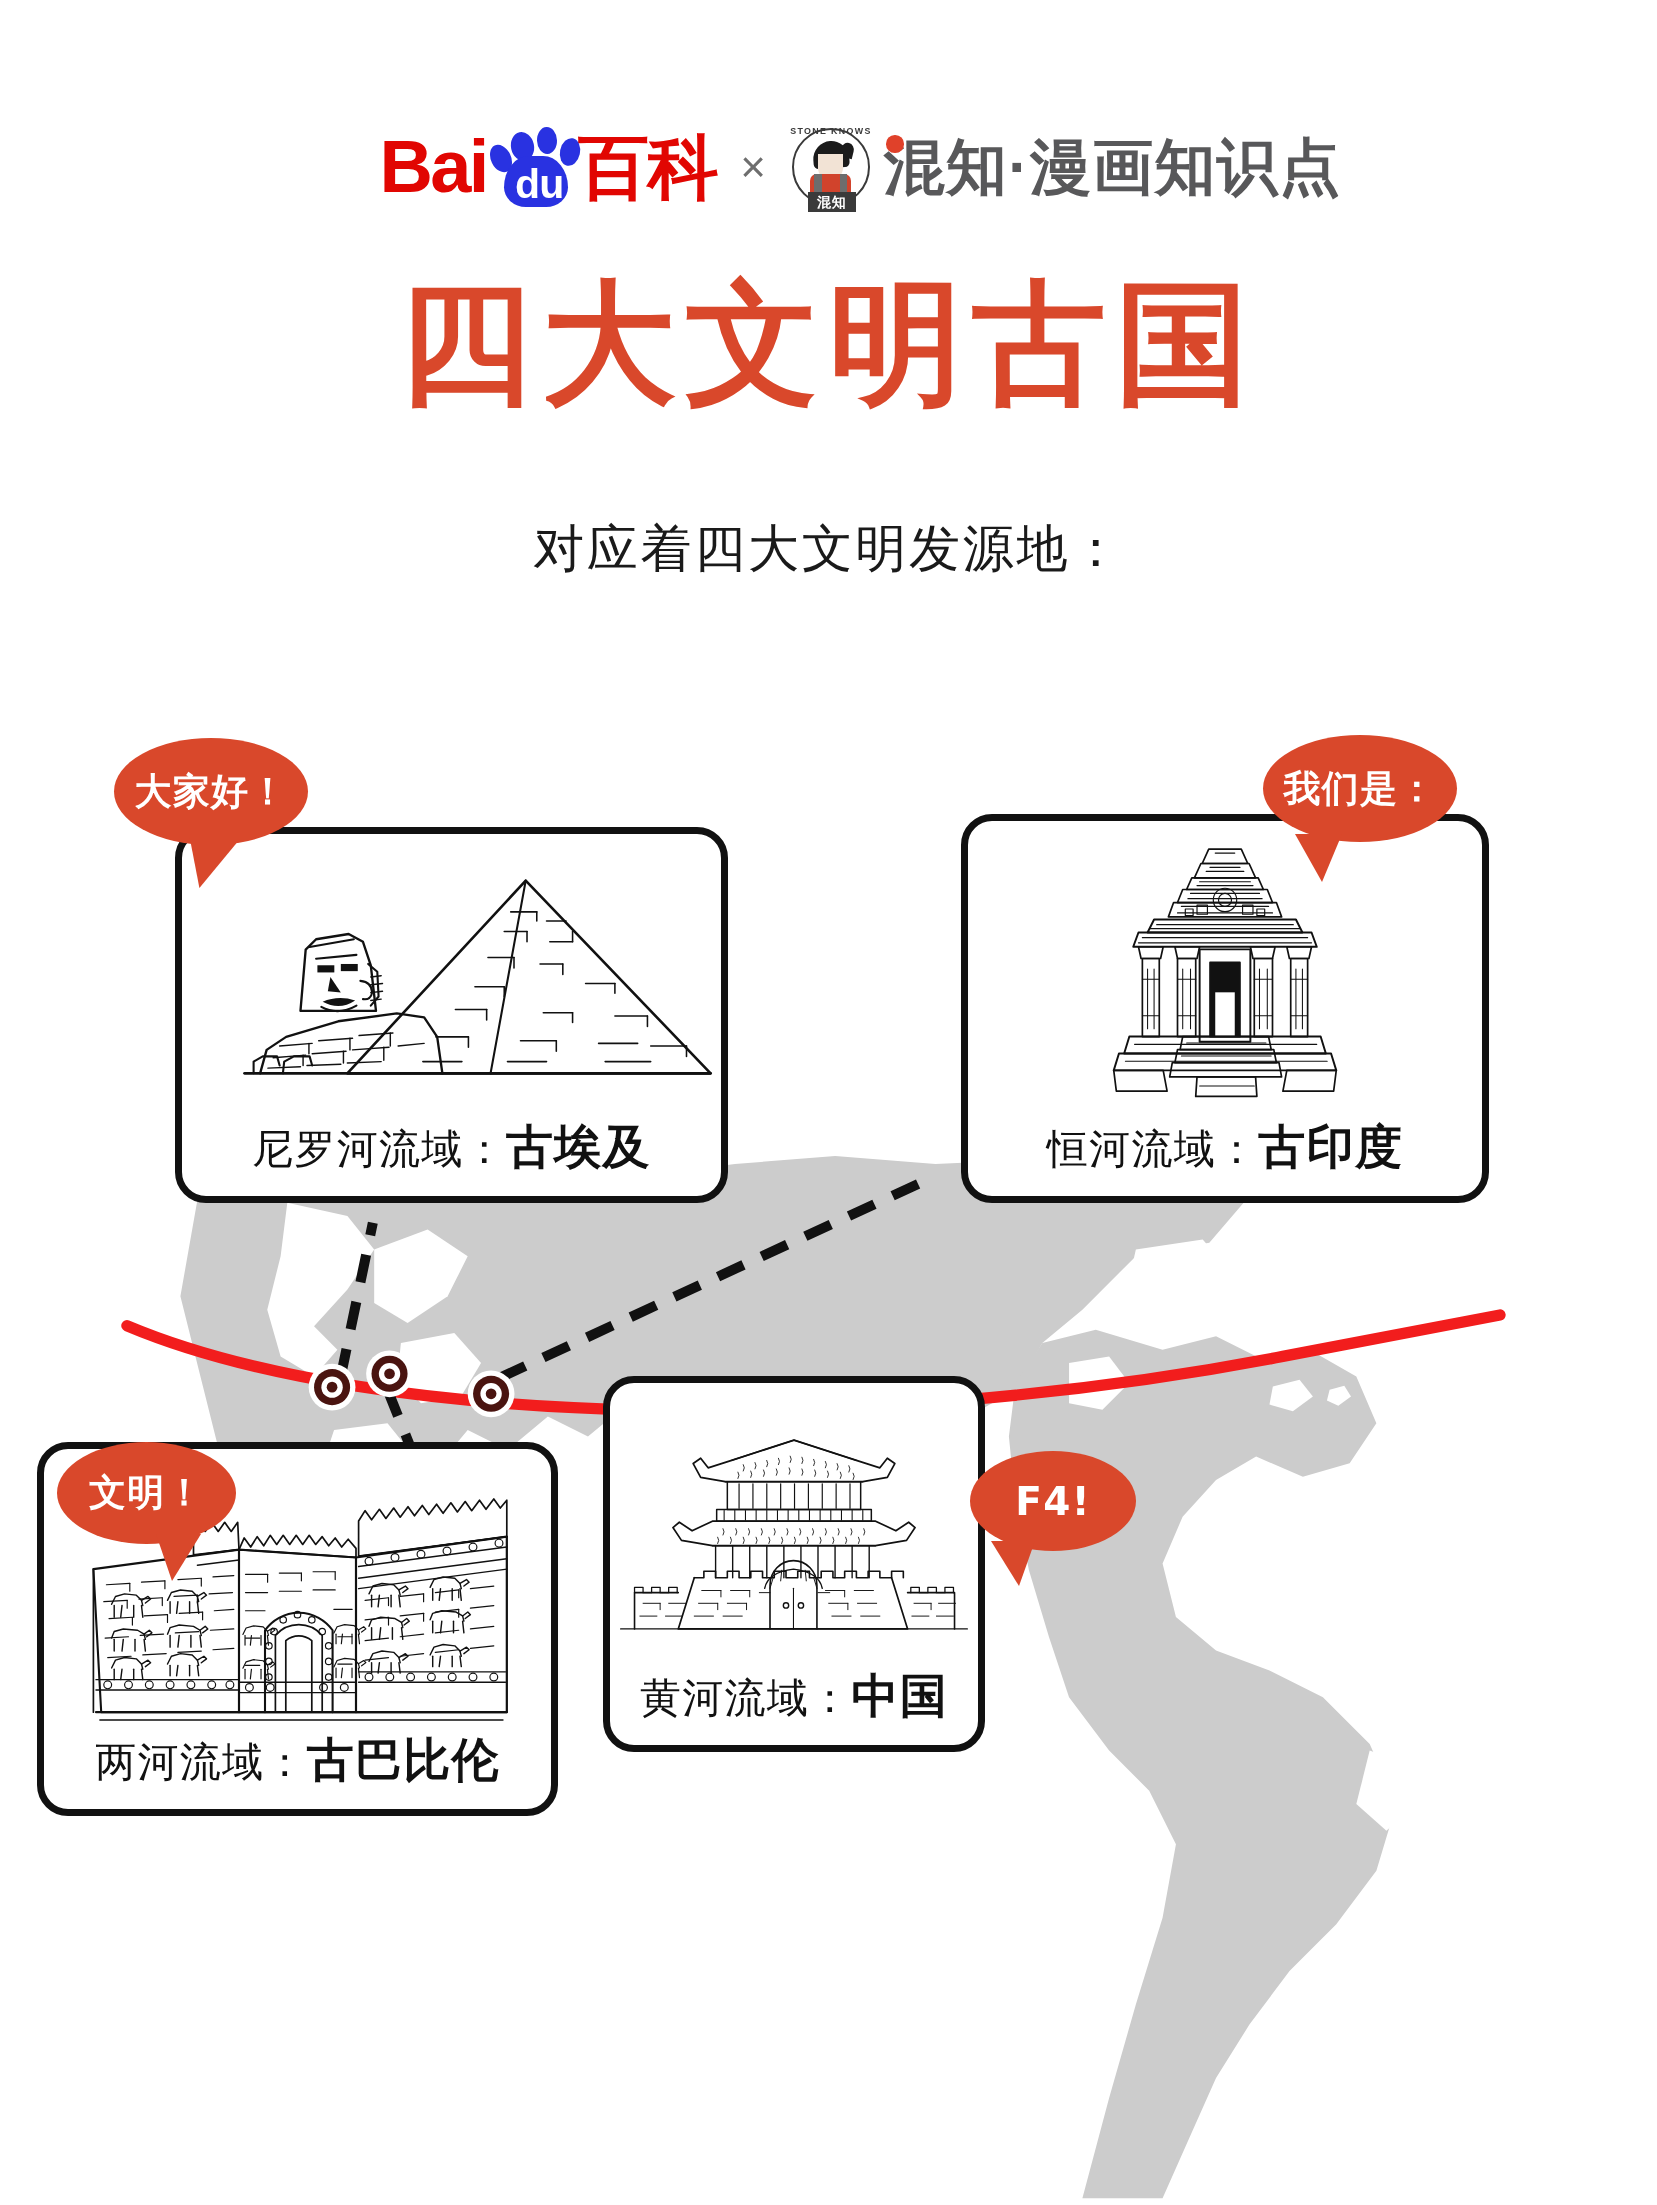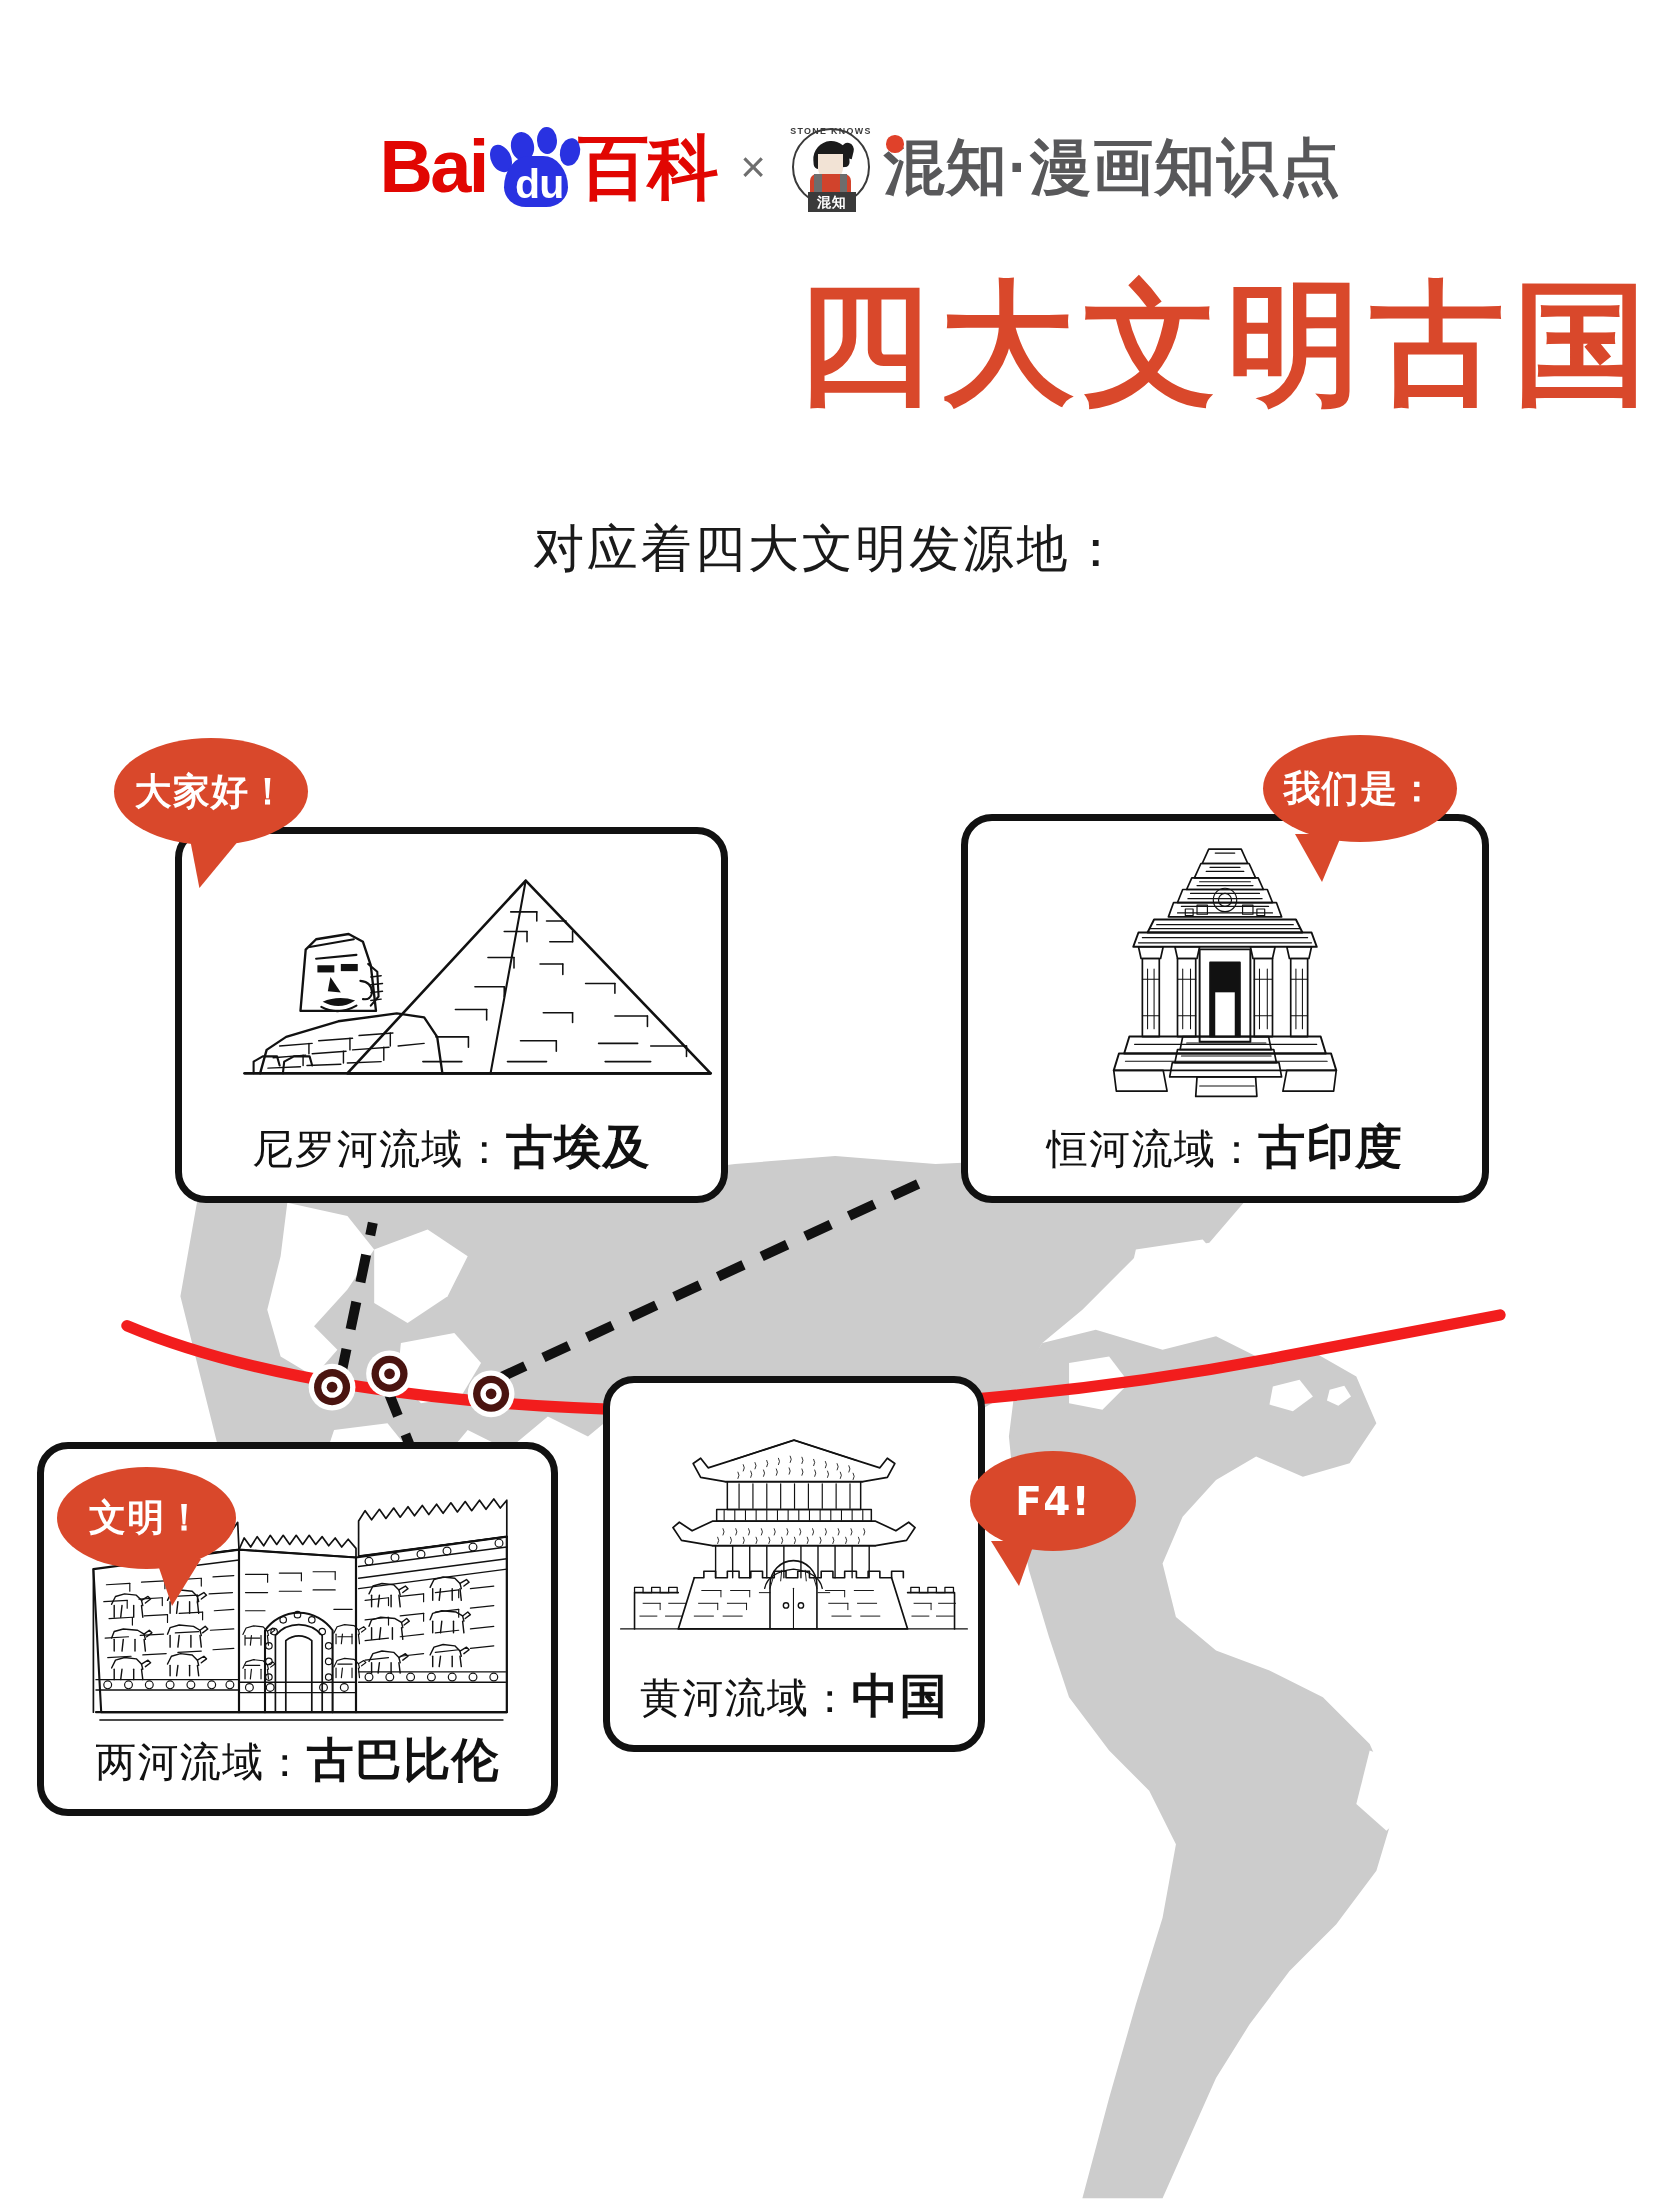--- a/index.html
+++ b/index.html
@@ -46,21 +46,21 @@
   .hz-badge .body:before{left:4px;} .hz-badge .body:after{right:4px;}
   .hz-badge .hz-word{position:absolute;left:18.7px;bottom:-2.7px;width:48px;height:20px;background:#3a3a3a;
      color:#fff;font-size:14px;font-weight:bold;text-align:center;line-height:20px;letter-spacing:0.7px;}
 
   .brand-txt{font-size:61px;font-weight:bold;color:#58585A;line-height:1;
      font-family:"Liberation Sans","DejaVu Sans",sans-serif;letter-spacing:1.3px;position:relative;}
   .brand-txt .reddot{position:absolute;left:2.7px;top:-1.3px;width:17.4px;height:17.4px;border-radius:50%;
      background:#E0412A;}
 
   
-  #title{position:absolute;top:267px;left:0;width:1657px;text-align:right;
+  #title{position:absolute;top:267px;left:0;width:1657px;text-align:center;
     font-size:134px;font-weight:bold;color:#D9482B;letter-spacing:9.4px;
     font-family:"DejaVu Sans","Liberation Sans",sans-serif;line-height:1.15;}
   #subtitle{position:absolute;top:515px;left:0;width:1657px;text-align:center;
     font-size:51px;color:#1a1a1a;letter-spacing:2.7px;font-weight:500;
     font-family:"DejaVu Sans","Liberation Sans",sans-serif;}
 
   
   #maplayer{position:absolute;left:0;top:0;width:1657px;height:2205px;}
 
   
@@ -77,21 +77,21 @@
      display:flex;align-items:center;justify-content:center;color:#fff;font-weight:bold;
      font-family:"DejaVu Sans","Liberation Sans",sans-serif;letter-spacing:1.3px;z-index:6;}
   .bubble .tail{position:absolute;width:0;height:0;}
 
   #b-egypt{left:114px;top:738px;width:194px;height:107px;font-size:37px;}
   #b-egypt .tail{bottom:-43px;left:72px;border-left:17.4px solid transparent;
       border-right:35px solid transparent;border-top:51px solid #D9482B;transform:skewX(-8deg);}
   #b-india{left:1263px;top:735px;width:194px;height:107px;font-size:37px;}
   #b-india .tail{bottom:-40px;left:32px;border-left:27px solid transparent;
       border-right:20px solid transparent;border-top:48px solid #D9482B;}
-  #b-babylon{left:57px;top:1442px;width:179px;height:102px;font-size:37px;margin-top:25px;}
+  #b-babylon{left:57px;top:1442px;width:179px;height:102px;font-size:37px;}
   #b-babylon .tail{bottom:-37px;right:35px;border-left:16px solid transparent;
       border-right:29px solid transparent;border-top:47px solid #D9482B;}
   #b-china{left:970px;top:1451px;width:166px;height:100px;font-size:39px;}
   #b-china .tail{bottom:-35px;left:21.4px;border-left:28px solid transparent;
       border-right:16px solid transparent;border-top:45px solid #D9482B;}
 </style>
 </head>
 <body>
 
 <div id="header">

